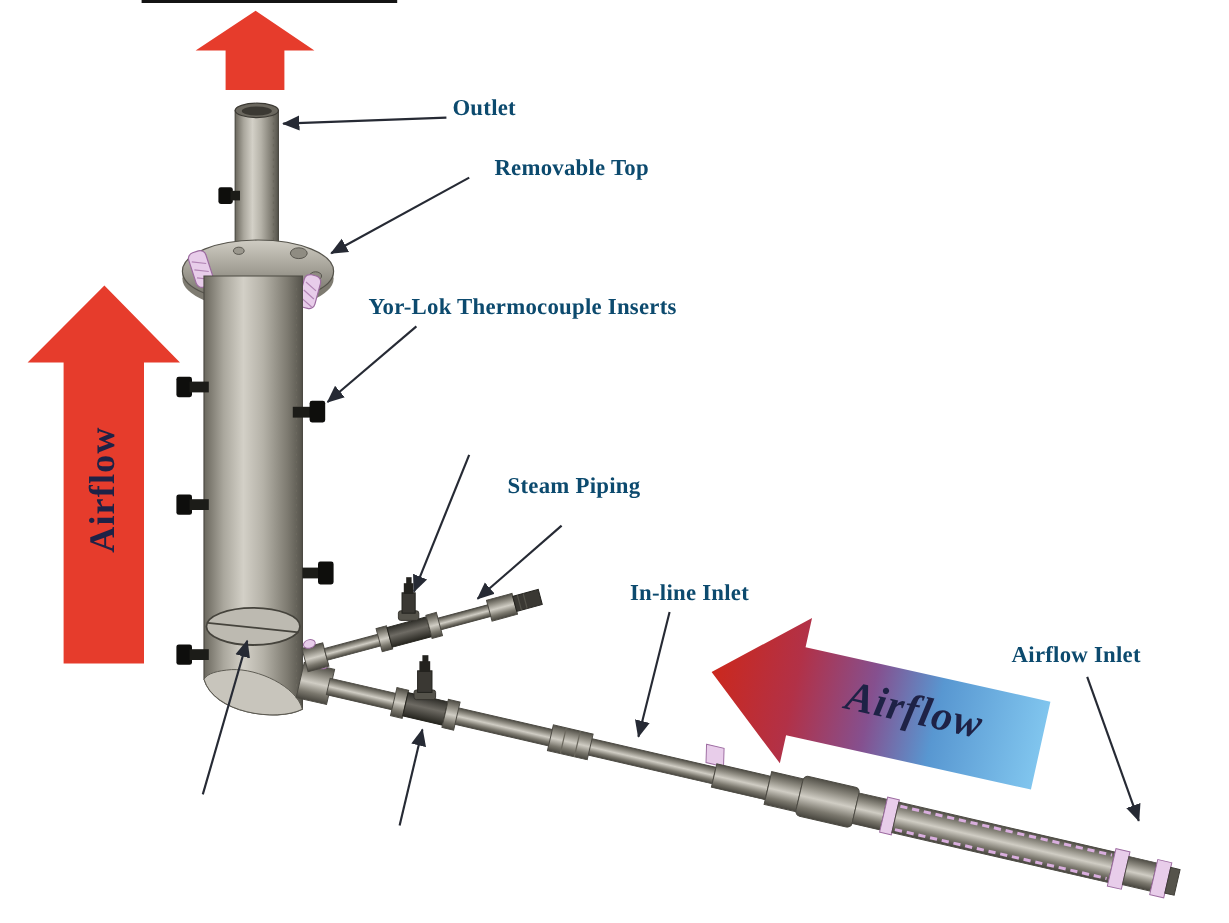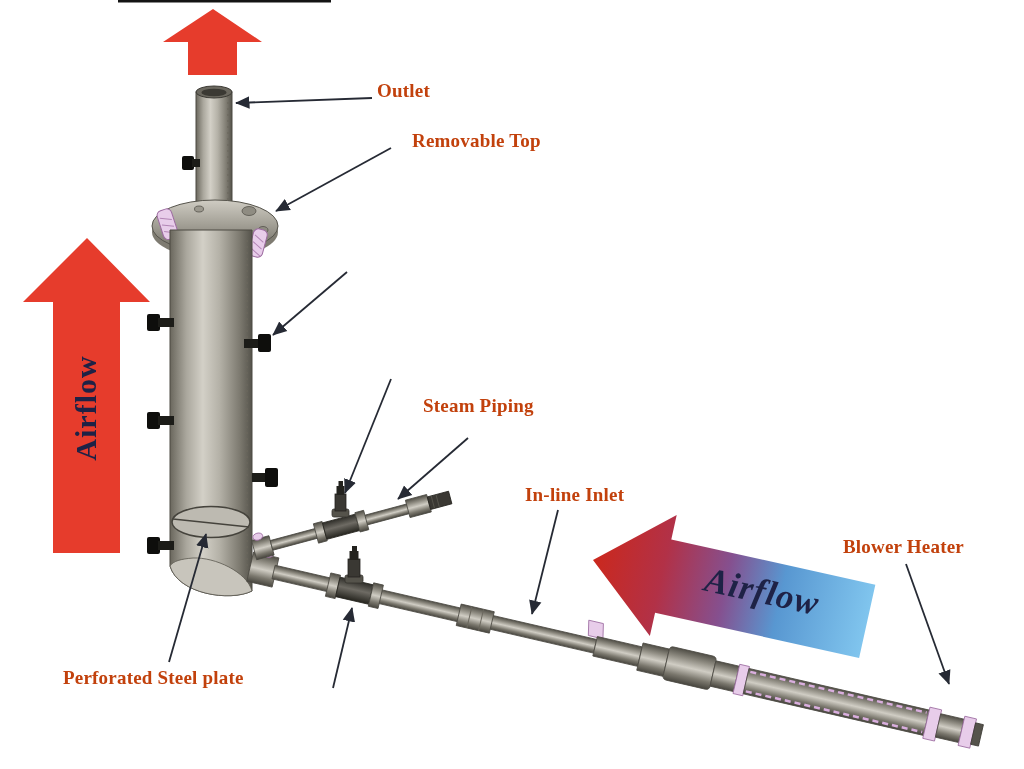--- a/index.html
+++ b/index.html
@@ -1,19 +1,19 @@
 <!DOCTYPE html>
 <html><head>
 <meta charset="utf-8">
 <style>
   html,body{margin:0;padding:0;background:#fff;}
   .stage{position:relative;width:1024px;height:769px;background:#fff;overflow:hidden;
          font-family:"Liberation Serif","DejaVu Serif",serif;}
   .stage svg{position:absolute;left:0;top:0;}
-  .lbl{position:absolute;font-size:19px;font-weight:700;color:#c2410c;
+  .lbl{position:absolute;font-size:19px;font-weight:700;color:#0c4a6e;
        white-space:nowrap;letter-spacing:.2px;line-height:20px;}
   .airflow-v{position:absolute;left:86px;top:408px;
        transform:translate(-50%,-50%) rotate(-90deg);
        font-size:30px;font-weight:700;color:#1e2246;letter-spacing:1px;white-space:nowrap;}
   .airflow-h{position:absolute;left:762px;top:592px;
        transform:translate(-50%,-50%) rotate(12.5deg);
        font-size:35px;font-weight:700;font-style:italic;color:#1e2246;letter-spacing:1px;white-space:nowrap;}
 </style>
 </head>
 <body>
@@ -187,21 +187,21 @@
     <line x1="468" y1="438" x2="398" y2="499" marker-end="url(#ah)"></line>
     <line x1="558" y1="510" x2="532" y2="614" marker-end="url(#ah)"></line>
     <line x1="906" y1="564" x2="949" y2="684" marker-end="url(#ah)"></line>
     <line x1="169" y1="662" x2="206" y2="534" marker-end="url(#ah)"></line>
     <line x1="333" y1="688" x2="352" y2="608" marker-end="url(#ah)"></line>
   </g>
 </svg>
 
 <div class="lbl" style="left:377px;top:81px">Outlet</div>
 <div class="lbl" style="left:412px;top:131px">Removable Top</div>
+<div class="lbl" style="left:307px;top:247px">Yor-Lok Thermocouple Inserts</div>
 <div class="lbl" style="left:423px;top:396px">Steam Piping</div>
 <div class="lbl" style="left:525px;top:485px">In-line Inlet</div>
-<div class="lbl" style="left:843px;top:537px">Blower Heater</div>
-<div class="lbl" style="left:63px;top:668px">Perforated Steel plate</div>
+<div class="lbl" style="left:843px;top:537px">Airflow Inlet</div>
 
 <div class="airflow-v">Airflow</div>
 <div class="airflow-h">Airflow</div>
 
 </div>
 
 </body></html>

